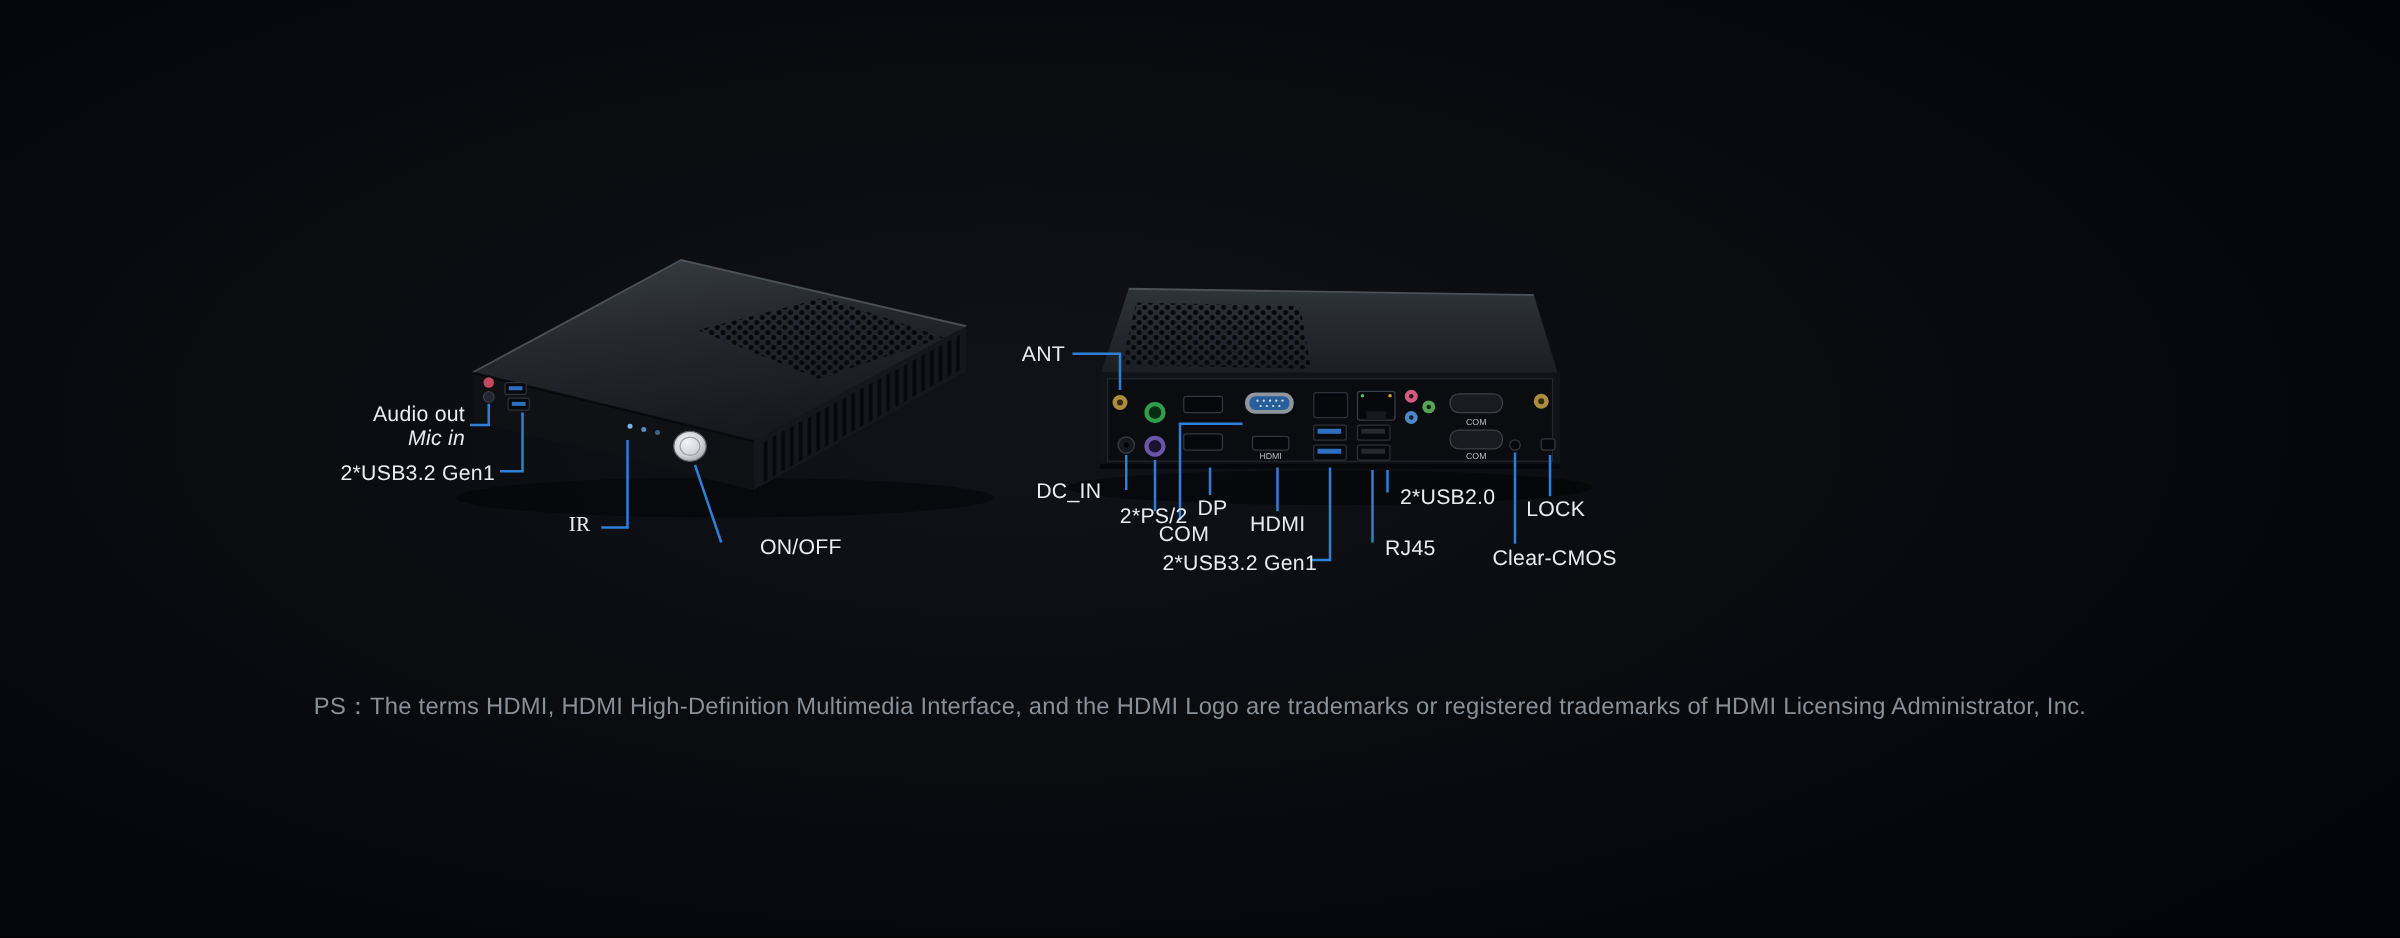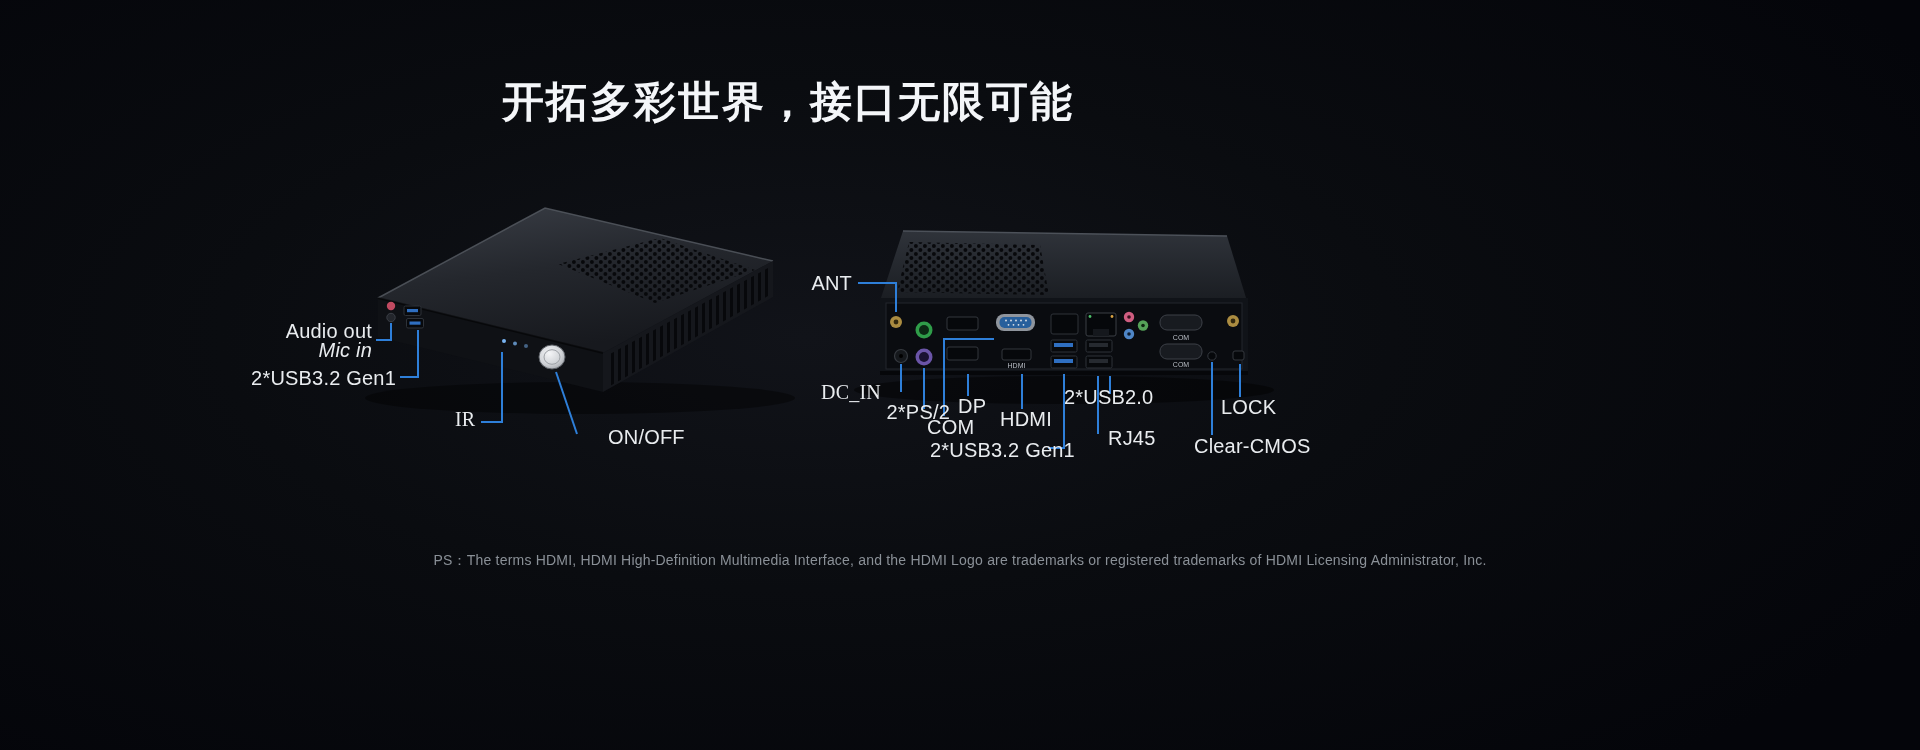--- a/index.html
+++ b/index.html
@@ -8,37 +8,36 @@
     background:radial-gradient(ellipse 1300px 560px at 42% 45%, #111319 0%, #0a0c10 45%, #04050a 100%);
     font-family:"Liberation Sans","DejaVu Sans",sans-serif;
   }
   .title{
     position:absolute;top:74px;left:788px;transform:translateX(-50%);
     margin:0;font-size:42px;font-weight:700;letter-spacing:2px;
     color:#f4f6f9;white-space:nowrap;
   }
   .scene{position:absolute;left:0;top:0;}
   .lbl{
-    position:absolute;color:#e9ecef;font-size:20px;line-height:19px;
+    position:absolute;color:#e9ecef;font-size:17px;line-height:19px;
     white-space:nowrap;letter-spacing:0.2px;
   }
   .lbl.r{text-align:right;}
   .footnote{
     position:absolute;top:552px;left:0;width:100%;text-align:center;
-    font-size:14px;color:#8a9097;letter-spacing:0.2px;
+    font-size:19px;color:#8a9097;letter-spacing:0.2px;
   }
   .call{fill:none;stroke:#2e7fd9;stroke-width:2;}
   .print{fill:#b9bec5;font-size:7px;text-anchor:middle;font-family:"Liberation Sans",sans-serif;}
 </style>
 </head>
 <body>
 
 <div class="stage">
 
-  <h1 class="title">开拓多彩世界，接口无限可能</h1>
 
   <svg class="scene" width="1920" height="750" viewBox="0 0 1920 750">
     <defs>
       <linearGradient id="gTopL" x1="0" y1="0" x2="0.35" y2="1">
         <stop offset="0" stop-color="#3a3e46"></stop>
         <stop offset="0.5" stop-color="#24272d"></stop>
         <stop offset="1" stop-color="#17191e"></stop>
       </linearGradient>
       <linearGradient id="gTopR" x1="0" y1="0" x2="0" y2="1">
         <stop offset="0" stop-color="#2f333a"></stop>
@@ -206,25 +205,25 @@
     </g>
   </svg>
 
   <div class="lbl r" style="right:1548px;top:322px;text-align:right;">Audio out</div>
   <div class="lbl r" style="right:1548px;top:341px;font-style:italic;">Mic in</div>
   <div class="lbl r" style="right:1524px;top:369px;">2*USB3.2 Gen1</div>
   <div class="lbl" style="left:455px;top:410px;font-family:Liberation Serif, serif;">IR</div>
   <div class="lbl" style="left:608px;top:428px;">ON/OFF</div>
 
   <div class="lbl r" style="right:1068px;top:274px;">ANT</div>
-  <div class="lbl r" style="right:1039px;top:383px;font-family:Liberation Serif, serif;">DC_IN</div>
+  <div class="lbl r" style="right:1039px;top:383px;">DC_IN</div>
   <div class="lbl r" style="right:970px;top:403px;">2*PS/2</div>
   <div class="lbl" style="left:927px;top:418px;">COM</div>
   <div class="lbl" style="left:958px;top:397px;text-align:center;">DP</div>
   <div class="lbl" style="left:1000px;top:410px;">HDMI</div>
   <div class="lbl" style="left:930px;top:441px;">2*USB3.2 Gen1</div>
   <div class="lbl" style="left:1108px;top:429px;">RJ45</div>
-  <div class="lbl" style="left:1064px;top:388px;">2*USB2.0</div>
+  <div class="lbl" style="left:1120px;top:388px;">2*USB2.0</div>
   <div class="lbl" style="left:1194px;top:437px;">Clear-CMOS</div>
   <div class="lbl" style="left:1221px;top:398px;">LOCK</div>
 
   <div class="footnote">PS：The terms HDMI, HDMI High-Definition Multimedia Interface, and the HDMI Logo are trademarks or registered trademarks of HDMI Licensing Administrator, Inc.</div>
 </div>
 
 </body></html>

